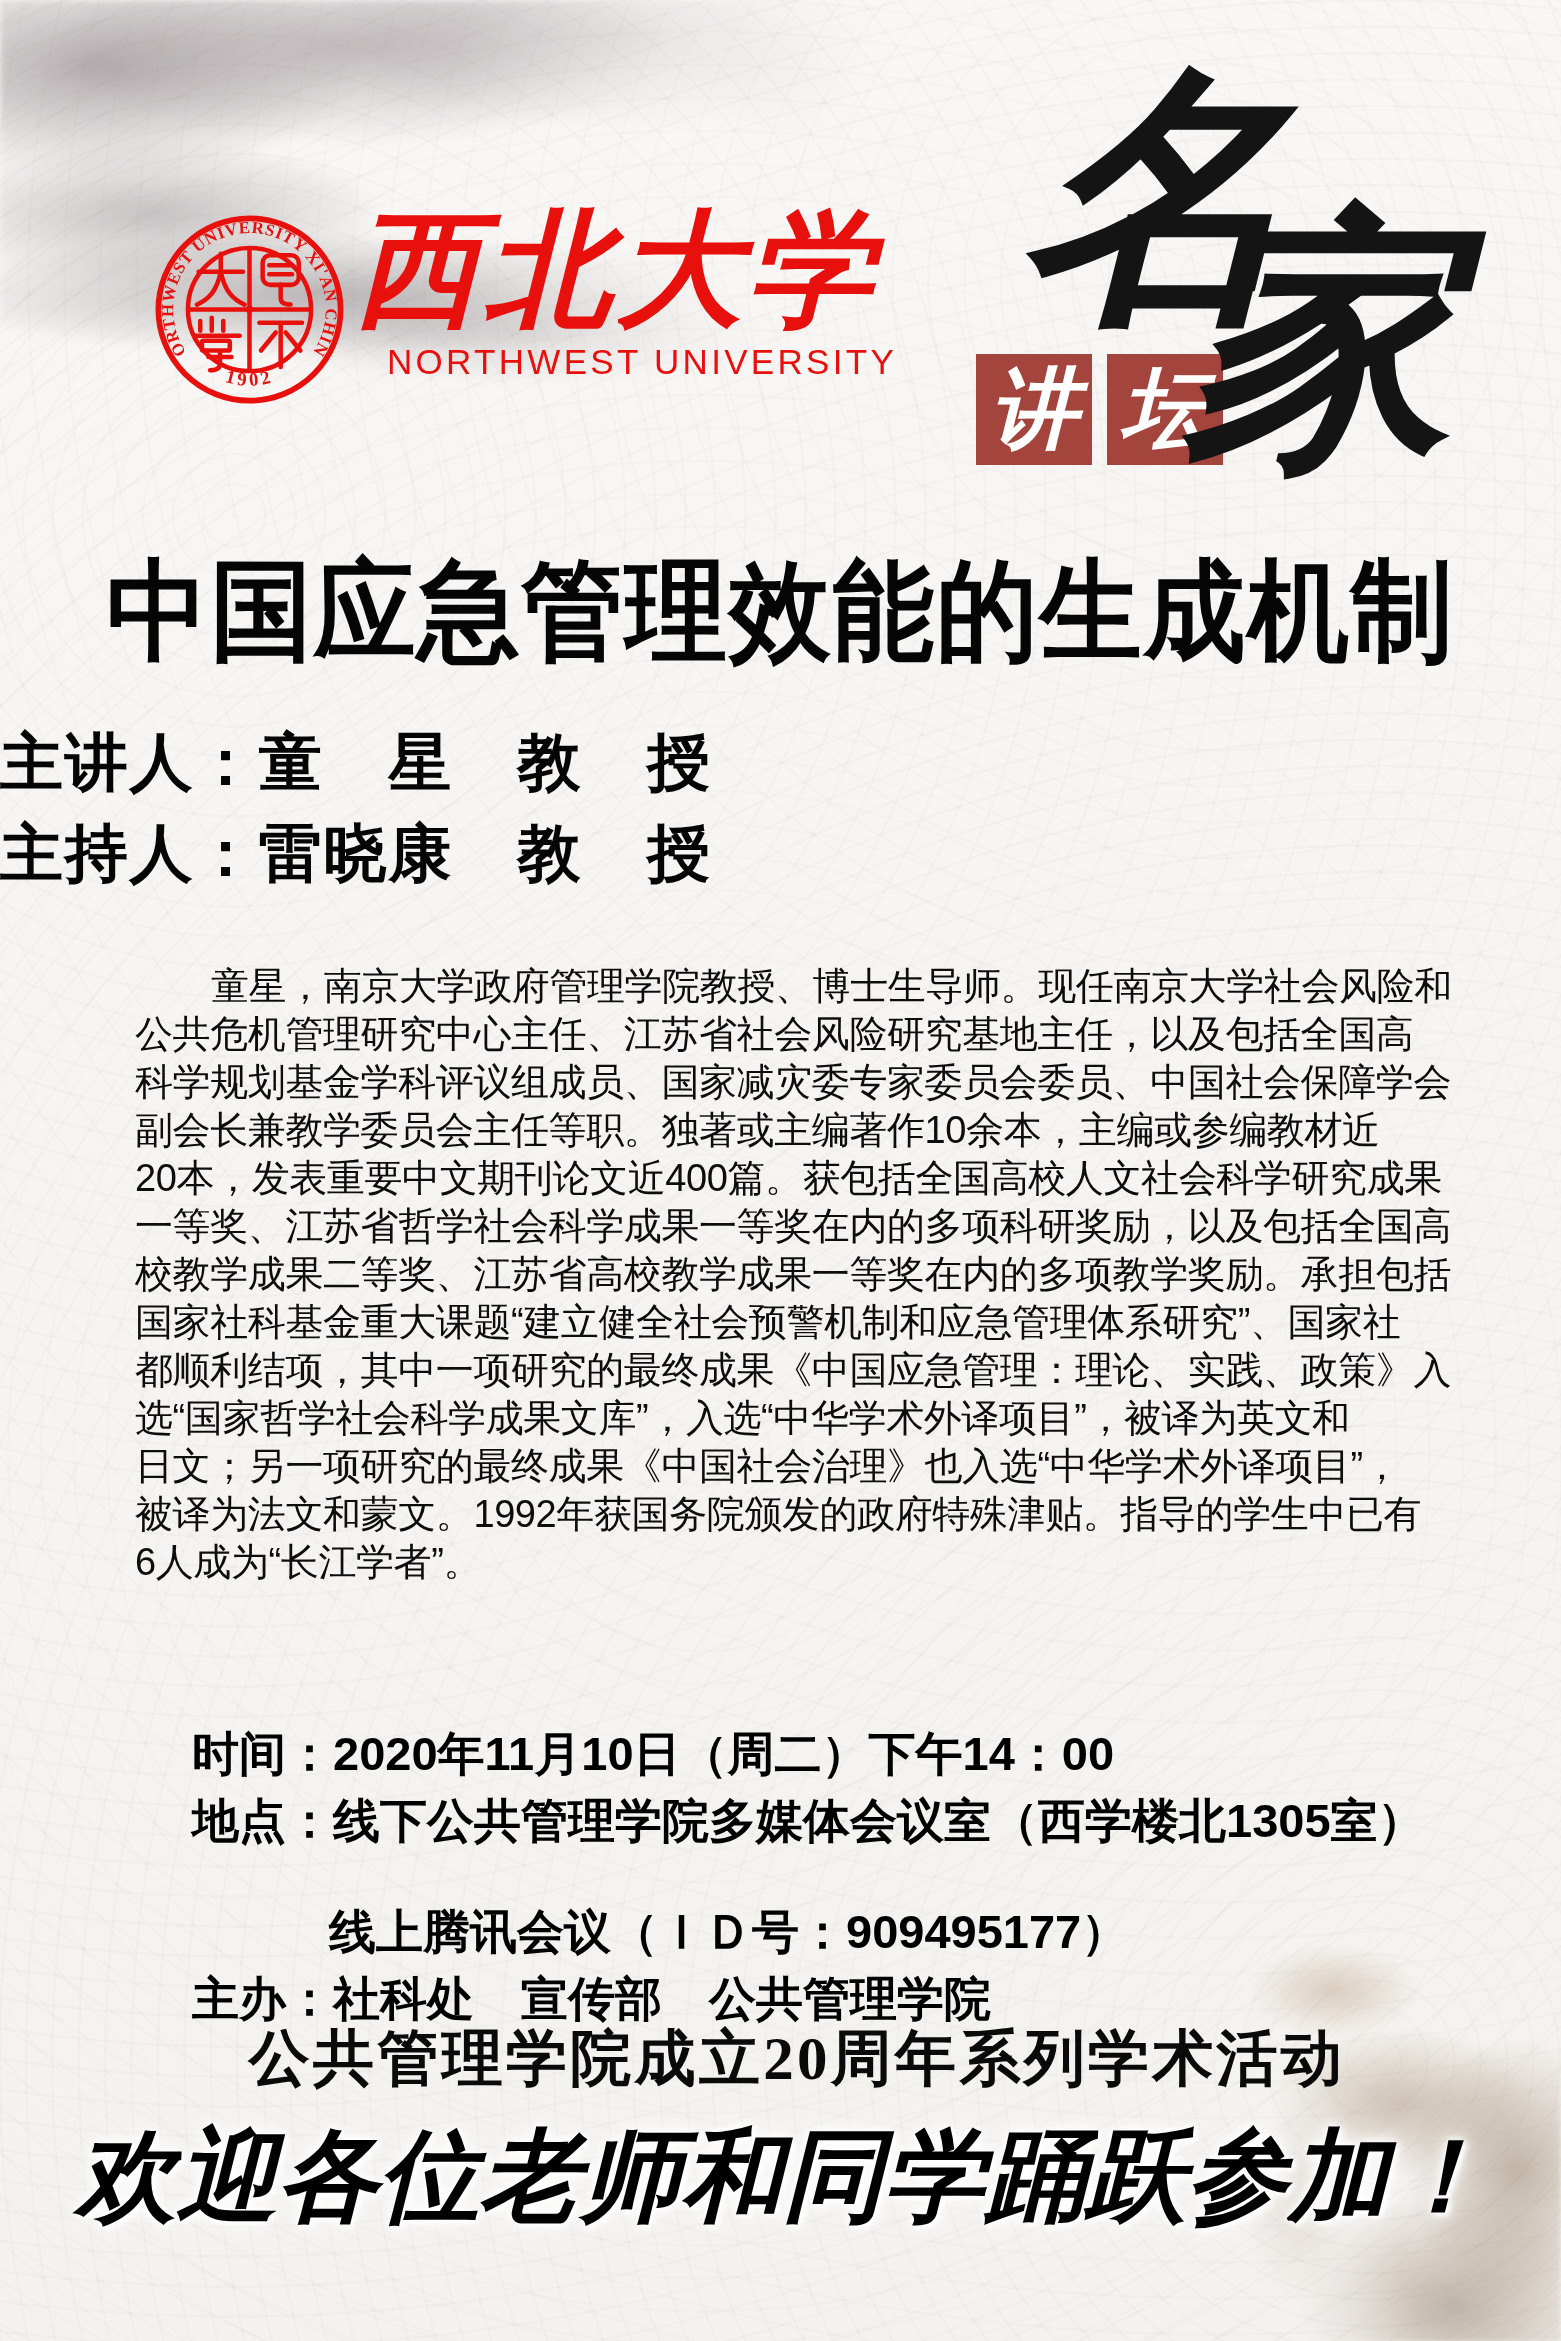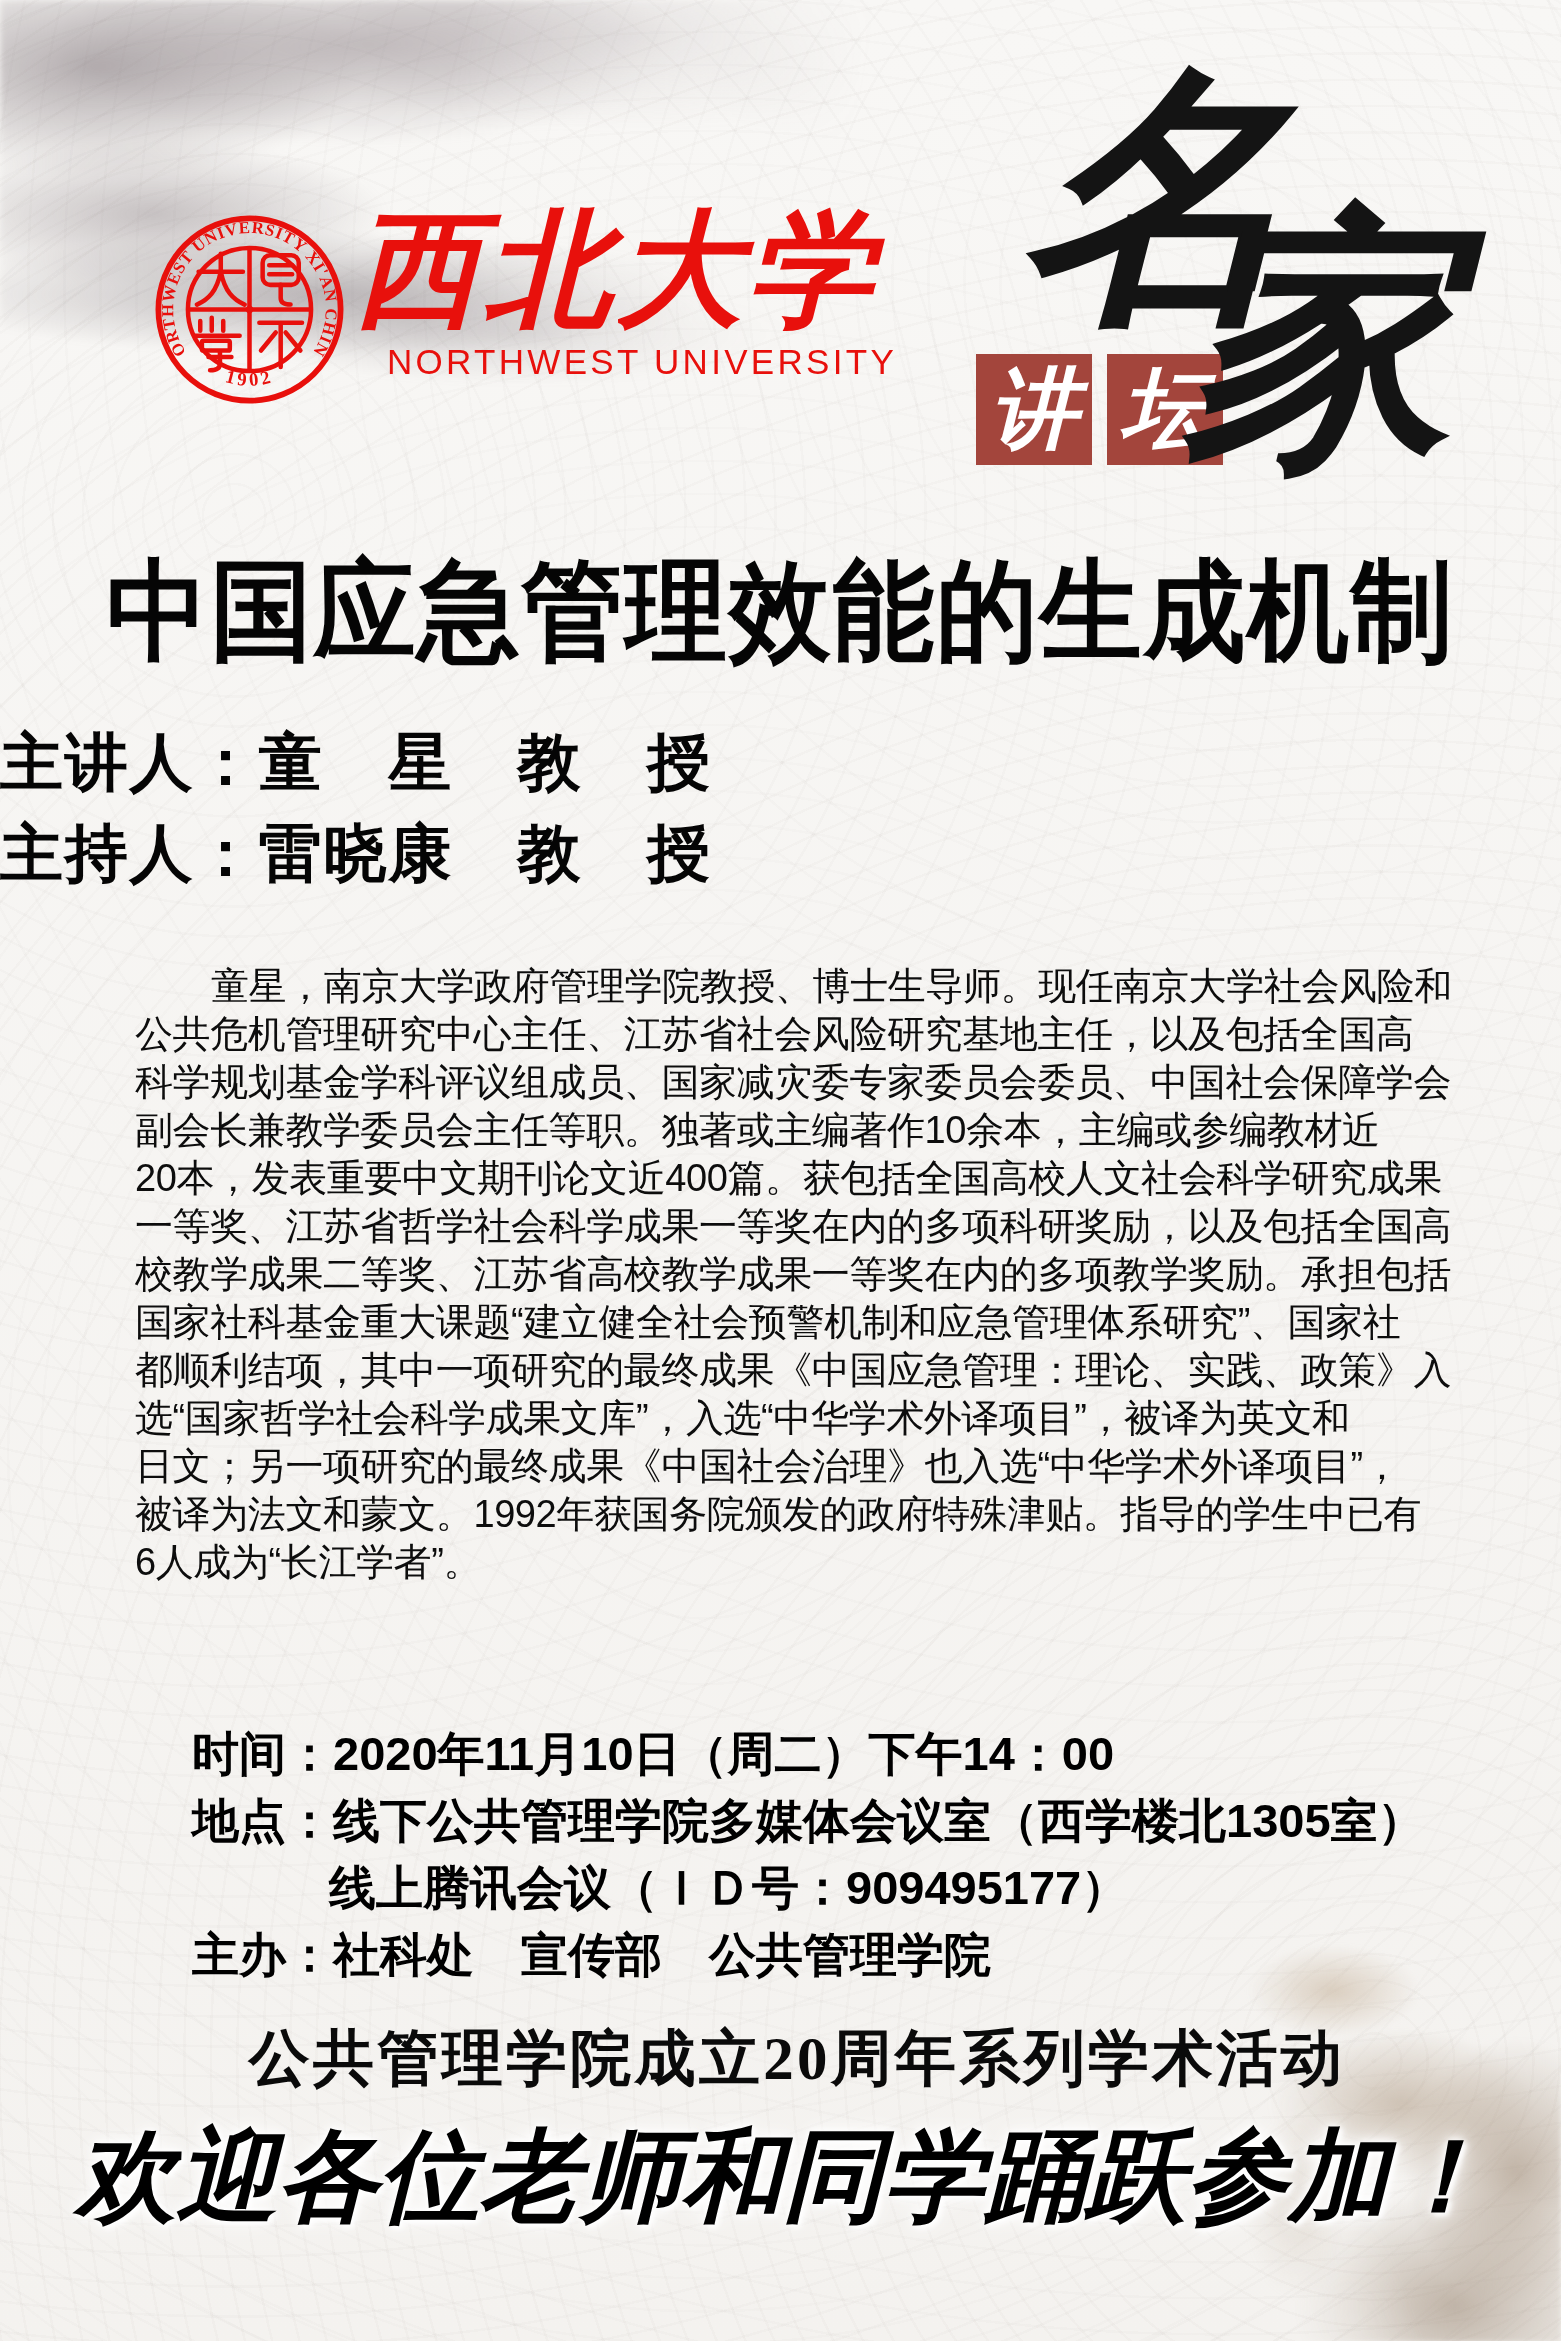--- a/index.html
+++ b/index.html
@@ -88,21 +88,21 @@
     font:500 38px "Liberation Sans","DejaVu Sans",sans-serif;
     color:#0d0d0d;letter-spacing:-0.4px;
   }
   .bio-line{height:48px;white-space:nowrap;}
   .bio-line:first-child{text-indent:76px;}
   .info{
     position:absolute;left:192px;top:1720px;
     font:800 47px "Liberation Sans","DejaVu Sans",sans-serif;color:#000;
   }
   .info-line{line-height:67px;white-space:nowrap;}
-  .info-indent{padding-left:137px;}
+  .info-indent{padding-left:137px;margin-top:44px;}
   .series{
     position:absolute;left:0;right:0;top:2022px;text-align:center;
     font:900 61px/1.2 "Liberation Serif","DejaVu Serif",serif;
     letter-spacing:3.3px;color:#0a0a0a;white-space:nowrap;z-index:4;margin-left:33px;
   }
   .welcome{
     position:absolute;left:4px;right:0;top:2112px;text-align:center;
     font:900 italic 101px/1.3 "Liberation Serif","DejaVu Serif",serif;
     color:#000;white-space:nowrap;z-index:4;
     text-shadow:0 0 6.6px #fff,0 0 13.2px #fff,0 0 21.5px #fff,3.3px 3.3px 5px rgba(255,255,255,.95);

